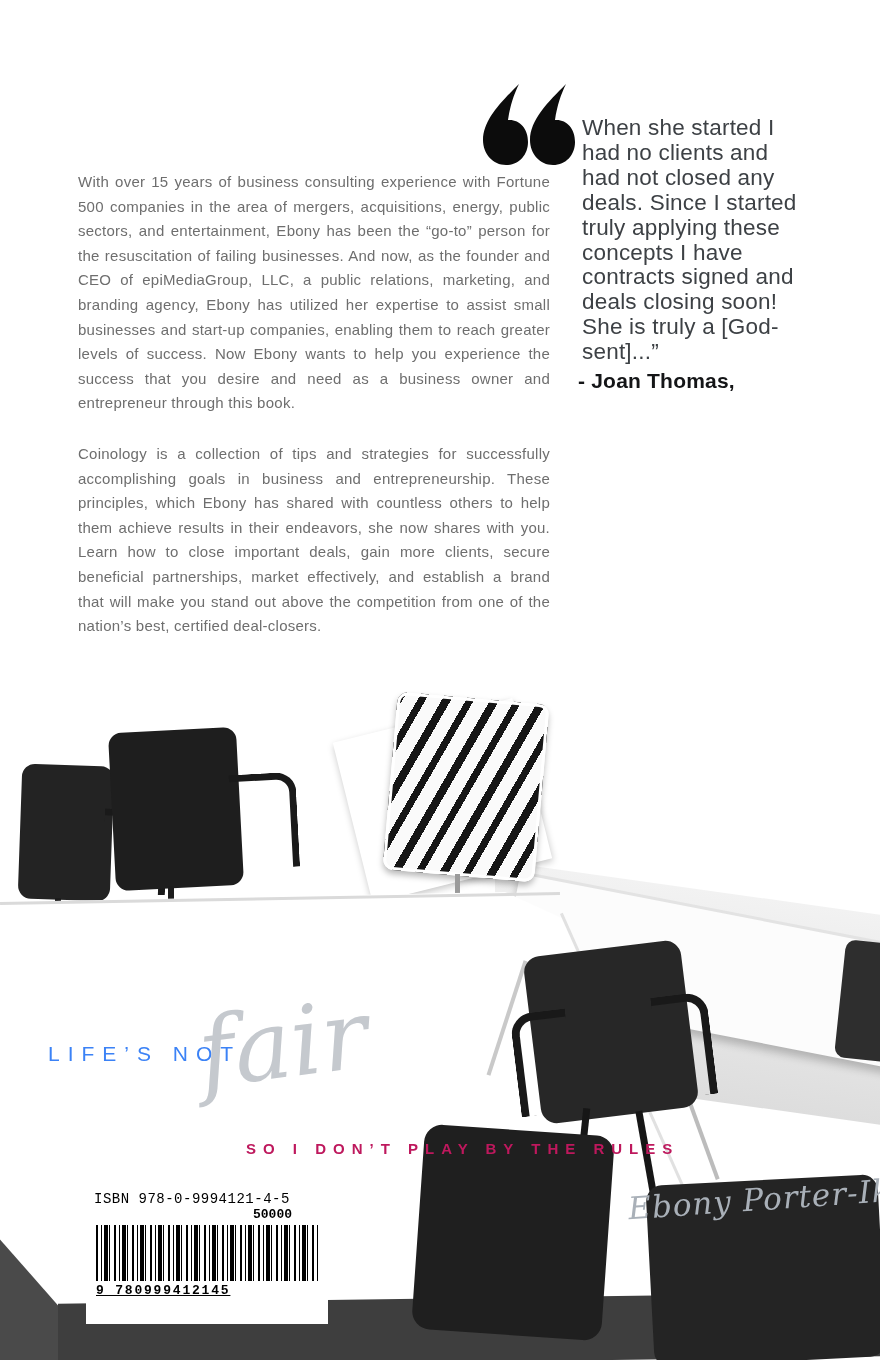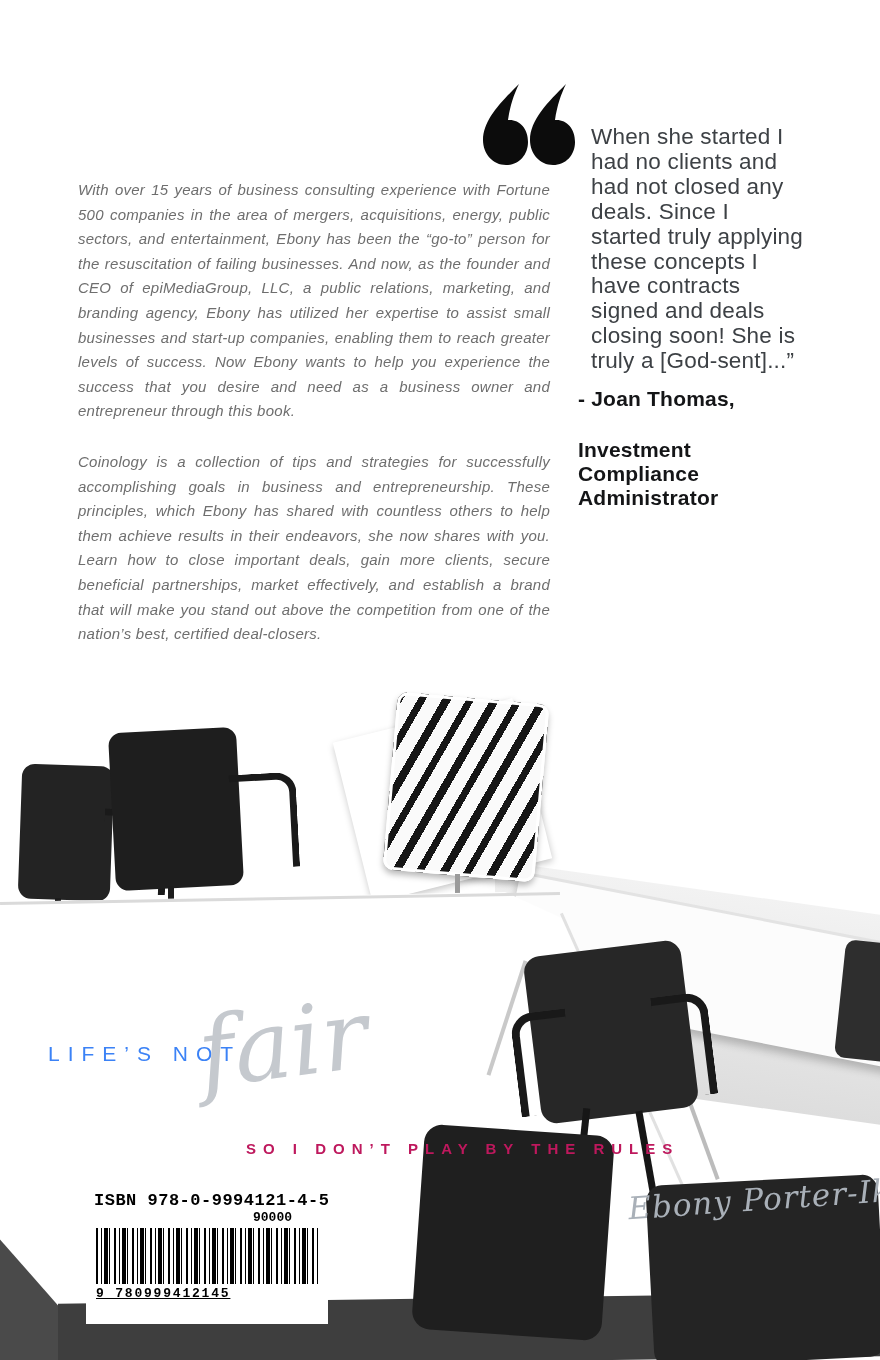--- a/index.html
+++ b/index.html
@@ -5,26 +5,26 @@
   html,body{margin:0;padding:0;background:#ffffff;}
   .page{position:relative;width:880px;height:1360px;background:#ffffff;overflow:hidden;
         font-family:"Liberation Sans", sans-serif;}
 
   
   .bigquote{position:absolute;left:483px;top:82px;width:100px;height:85px;}
 
   
   .about{position:absolute;left:78px;top:170px;width:472px;color:#6e6e6e;
          font-size:15px;line-height:24.6px;text-align:justify;letter-spacing:0.25px;}
-  .about p{margin:8px 0 26px 0;font-style:italic;}
+  .about p{margin:0 0 26px 0;}
 
   
   .quotes{position:absolute;left:578px;top:112px;width:238px;color:#3d4145;
           font-size:22.5px;line-height:24.9px;letter-spacing:0.2px;}
-  .quotes .q{margin:13px;}
+  .quotes .q{margin:4px;}
   .quotes .attr{font-weight:bold;color:#141517;font-size:21px;line-height:24px;
                 margin:2px 0 27px 0;}
 
   
   .photo{position:absolute;left:0;top:660px;width:880px;height:700px;overflow:hidden;}
   .photo *{position:absolute;}
 
   .floor-right{left:495px;top:228px;width:390px;height:210px;
                background:linear-gradient(180deg,#f2f2f2,#dddddd);transform:skewY(8deg);}
   .table-right{left:505px;top:252px;width:410px;height:120px;background:#fcfcfc;
@@ -94,21 +94,21 @@
         color:#3b82f6;z-index:5;}
   .tag-script{position:absolute;left:198px;top:988px;font-family:"DejaVu Serif",serif;
               font-style:italic;font-size:96px;color:#c5c9ce;transform:rotate(-7deg);z-index:5;}
   .tag2{position:absolute;left:246px;top:1140px;font-size:15px;font-weight:700;
         letter-spacing:7px;color:#be185d;z-index:5;}
 
   
   .isbn-box{position:absolute;left:86px;top:1186px;width:242px;min-height:138px;
             background:#ffffff;box-sizing:border-box;padding:5px 8px 4px;z-index:6;
             font-family:"Liberation Mono",monospace;color:#000;}
-  .isbn-line1{font-size:17px;font-weight:700;letter-spacing:0.5px;white-space:nowrap;}
+  .isbn-line1{font-size:14px;font-weight:400;letter-spacing:0.5px;white-space:nowrap;}
   .isbn-addon{font-size:13px;font-weight:700;text-align:right;padding-right:28px;}
   .isbn-bars{height:56px;margin:3px 2px 2px;
              background:repeating-linear-gradient(90deg,#000 0 2px,#fff 2px 5px,#000 5px 6px,#fff 6px 8px,#000 8px 12px,#fff 12px 13px,#000 13px 14px,#fff 14px 18px);}
   .isbn-digits{font-size:13px;font-weight:700;letter-spacing:1.8px;padding-left:2px;text-decoration:underline;}
 
   
   .signature{position:absolute;left:628px;top:1182px;width:240px;z-index:6;
              font-family:"DejaVu Serif",serif;font-style:italic;font-size:31px;
              color:#a9b0b8;transform:rotate(-4deg);letter-spacing:1px;white-space:nowrap;}
 </style>
@@ -128,21 +128,20 @@
     <p>With over 15 years of business consulting experience with Fortune 500 companies in the area of mergers, acquisitions, energy, public sectors, and entertainment, Ebony has been the “go-to” person for the resuscitation of failing businesses. And now, as the founder and CEO of epiMediaGroup, LLC, a public relations, marketing, and branding agency, Ebony has utilized her expertise to assist small businesses and start-up companies, enabling them to reach greater levels of success. Now Ebony wants to help you experience the success that you desire and need as a business owner and entrepreneur through this book.</p>
     <p>Coinology is a collection of tips and strategies for successfully accomplishing goals in business and entrepreneurship. These principles, which Ebony has shared with countless others to help them achieve results in their endeavors, she now shares with you. Learn how to close important deals, gain more clients, secure beneficial partnerships, market effectively, and establish a brand that will make you stand out above the competition from one of the nation’s best, certified deal-closers.</p>
   </section>
 
   <aside class="quotes">
     <p class="q">When she started I had no clients and had not closed any deals. Since I started truly applying these concepts I have contracts signed and deals closing soon! She is truly a [God-sent]...”</p>
     <div class="attr">
       <div>- Joan Thomas,</div>
     </div>
     <div class="attr">
-      <div>Investment Compliance Administrator</div>
     </div>
   </aside>
 
   <div class="photo">
     <div class="floor-right"></div>
     <div class="table-right"></div>
     <div class="chairD"></div>
 
     <div class="sheet"></div>
     <div class="zebra"></div>
@@ -179,20 +178,20 @@
     <div class="chairB"></div>
     <div class="chairC"></div>
   </div>
 
   <div class="tag1">LIFE’S NOT</div>
   <div class="tag-script">fair</div>
   <div class="tag2">SO I DON’T PLAY BY THE RULES</div>
 
   <div class="isbn-box">
     <div class="isbn-line1">ISBN 978-0-9994121-4-5</div>
-    <div class="isbn-addon">90000</div>
+    <div class="isbn-addon">50000</div>
     <div class="isbn-bars"></div>
     <div class="isbn-digits">9 780999412145</div>
   </div>
 
   <div class="signature">Ebony Porter-Ike</div>
 
 </div>
 
 </body></html>

